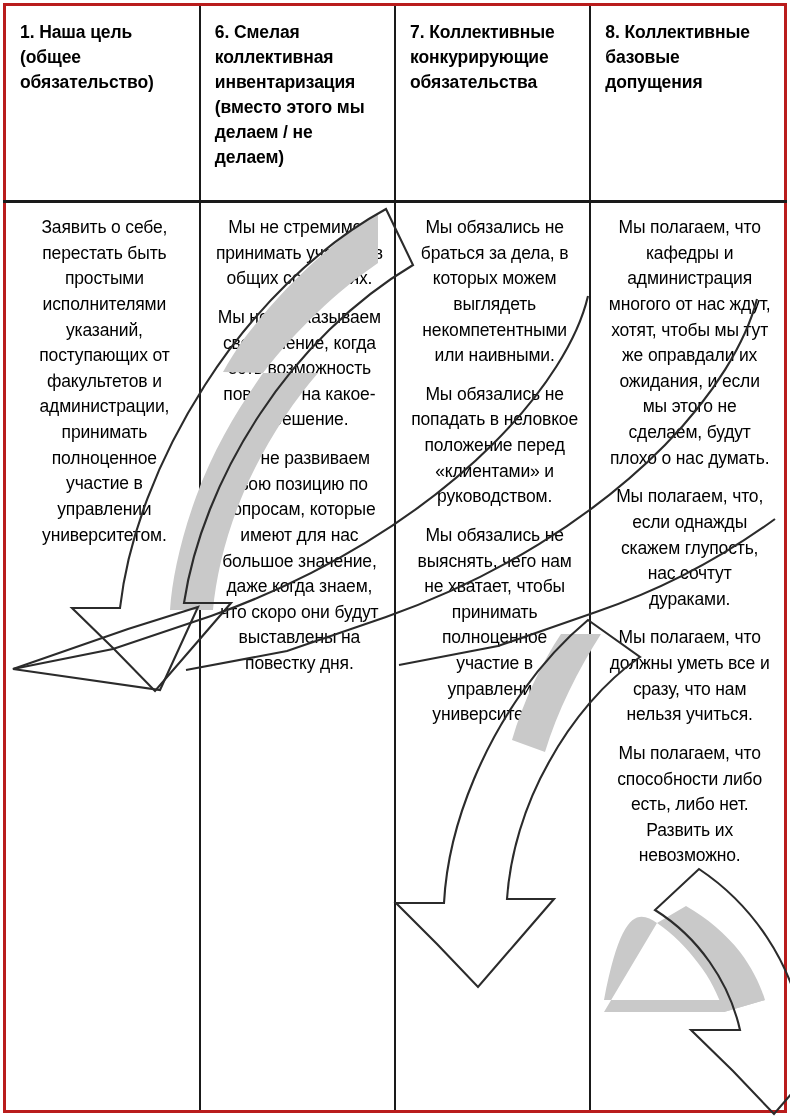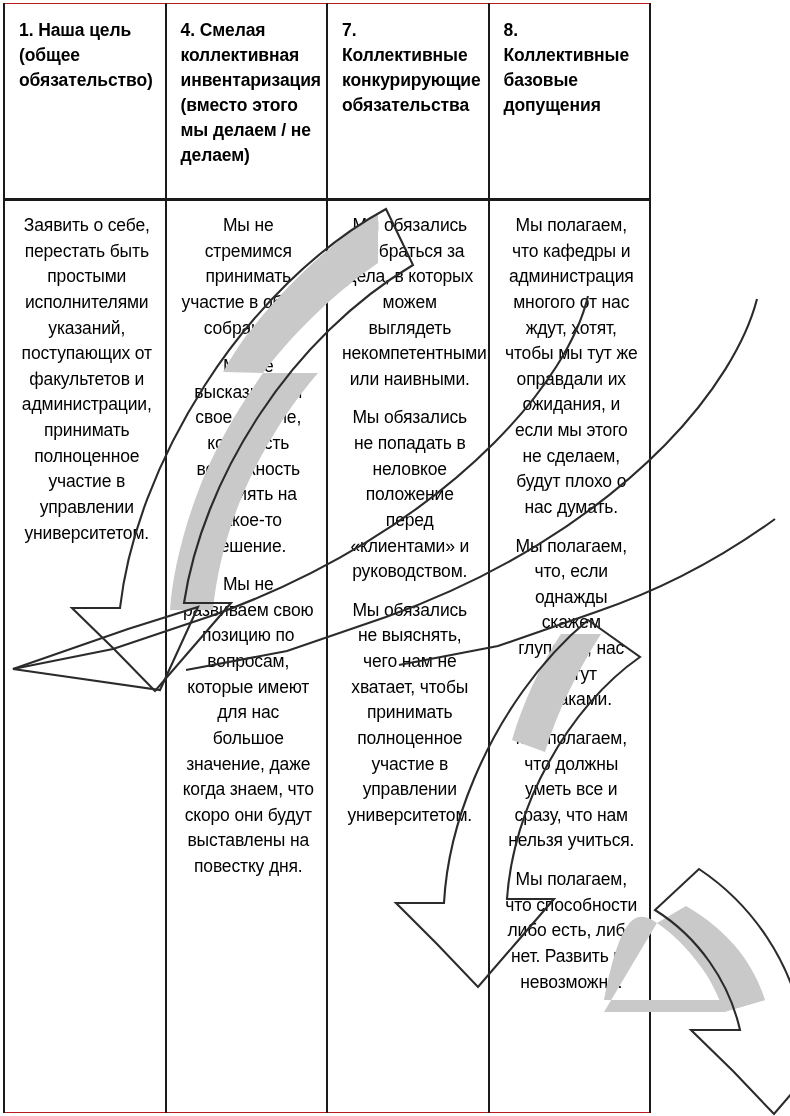--- a/index.html
+++ b/index.html
@@ -17,25 +17,25 @@
     height: 1116px;
     overflow: hidden;
     background: #ffffff;
   }
 
   
   #matrix-table {
     position: absolute;
     left: 3px;
     top: 3px;
-    width: 648px;
+    width: 784px;
     height: 1110px;
     border-collapse: collapse;
     table-layout: fixed;
-    border: 1px solid #b91c1c;
+    border: 3px solid #b91c1c;
     background: transparent;
   }
   #matrix-table col.c { width: 25%; }
 
   #matrix-table td {
     vertical-align: top;
     border-left: 2.5px solid #1a1a1a;
     border-right: 2.5px solid #1a1a1a;
     padding: 0;
     background: transparent;
@@ -88,21 +88,21 @@
         <col class="c">
         <col class="c">
         <col class="c">
     </colgroup>
     <tbody>
       <tr class="header-row">
         <td>
           <div class="head-cell-inner">1. Наша цель (общее обязательство)</div>
         </td>
         <td>
-          <div class="head-cell-inner">4. Смелая коллективная инвентаризация (вместо этого мы делаем / не делаем)</div>
+          <div class="head-cell-inner">6. Смелая коллективная инвентаризация (вместо этого мы делаем / не делаем)</div>
         </td>
         <td>
           <div class="head-cell-inner">7. Коллективные конкурирующие обязательства</div>
         </td>
         <td>
           <div class="head-cell-inner">8. Коллективные базовые допущения</div>
         </td>
       </tr>
       <tr class="body-row">
         <td>

